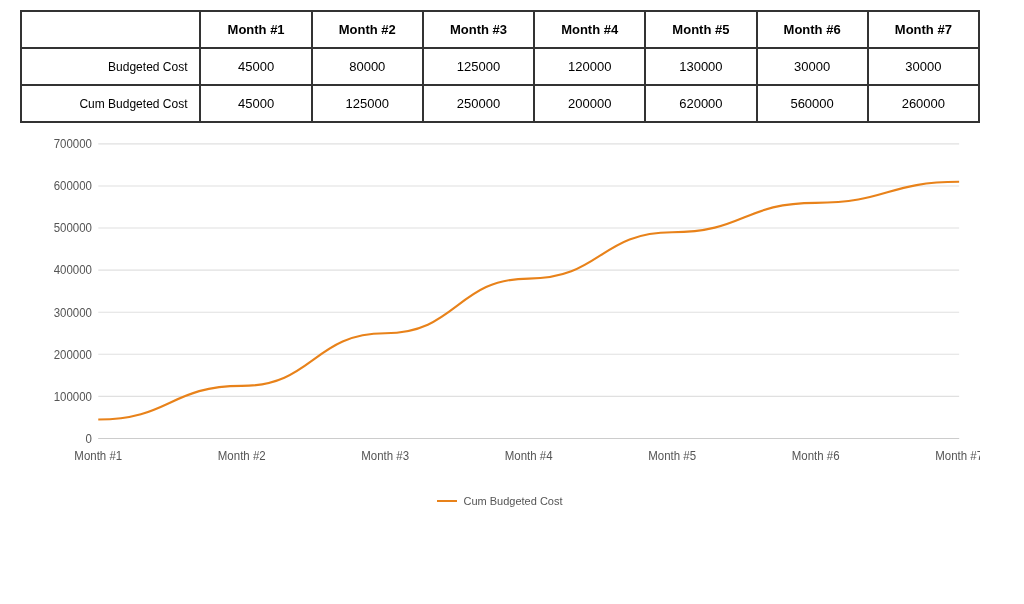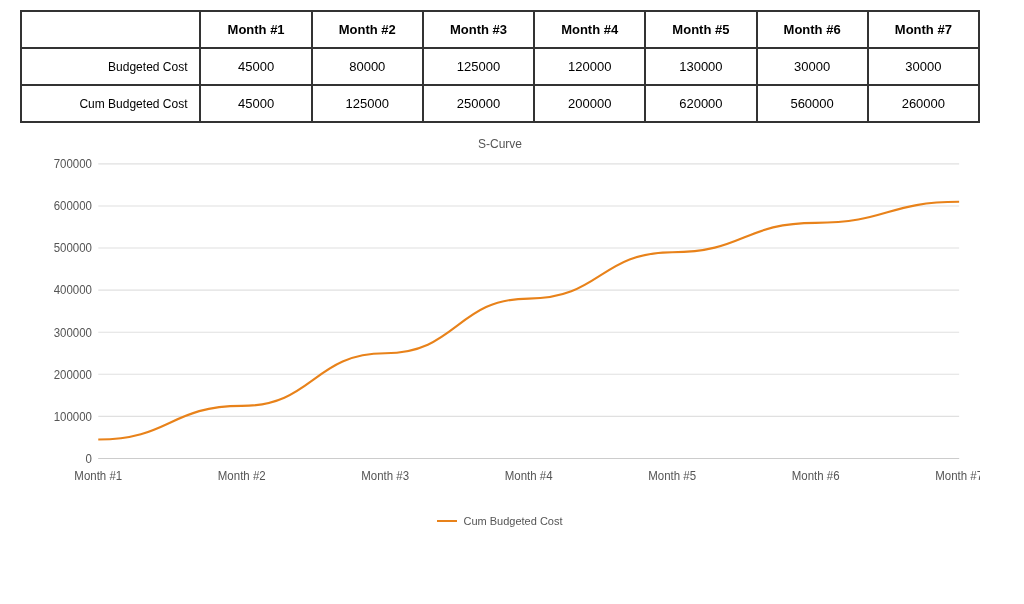--- a/index.html
+++ b/index.html
@@ -111,21 +111,20 @@
         <td>250000</td>
         <td>200000</td>
         <td>620000</td>
         <td>560000</td>
         <td>260000</td>
       </tr>
     </tbody>
 </table>
 
 <div class="chart-container">
-  <div class="chart-title">S-Curve</div>
   <div class="chart-area">
     <svg class="chart-svg" id="chart-svg" viewBox="0 0 920 330" preserveAspectRatio="none">
         <line x1="75" y1="10" x2="900" y2="10" stroke="#e0e0e0" stroke-width="1"></line>
         <text x="69" y="14" text-anchor="end" font-size="11" fill="#555">700000</text>
         <line x1="75" y1="48.571428571428584" x2="900" y2="48.571428571428584" stroke="#e0e0e0" stroke-width="1"></line>
         <text x="69" y="52.571428571428584" text-anchor="end" font-size="11" fill="#555">600000</text>
         <line x1="75" y1="87.14285714285714" x2="900" y2="87.14285714285714" stroke="#e0e0e0" stroke-width="1"></line>
         <text x="69" y="91.14285714285714" text-anchor="end" font-size="11" fill="#555">500000</text>
         <line x1="75" y1="125.71428571428572" x2="900" y2="125.71428571428572" stroke="#e0e0e0" stroke-width="1"></line>
         <text x="69" y="129.71428571428572" text-anchor="end" font-size="11" fill="#555">400000</text>

